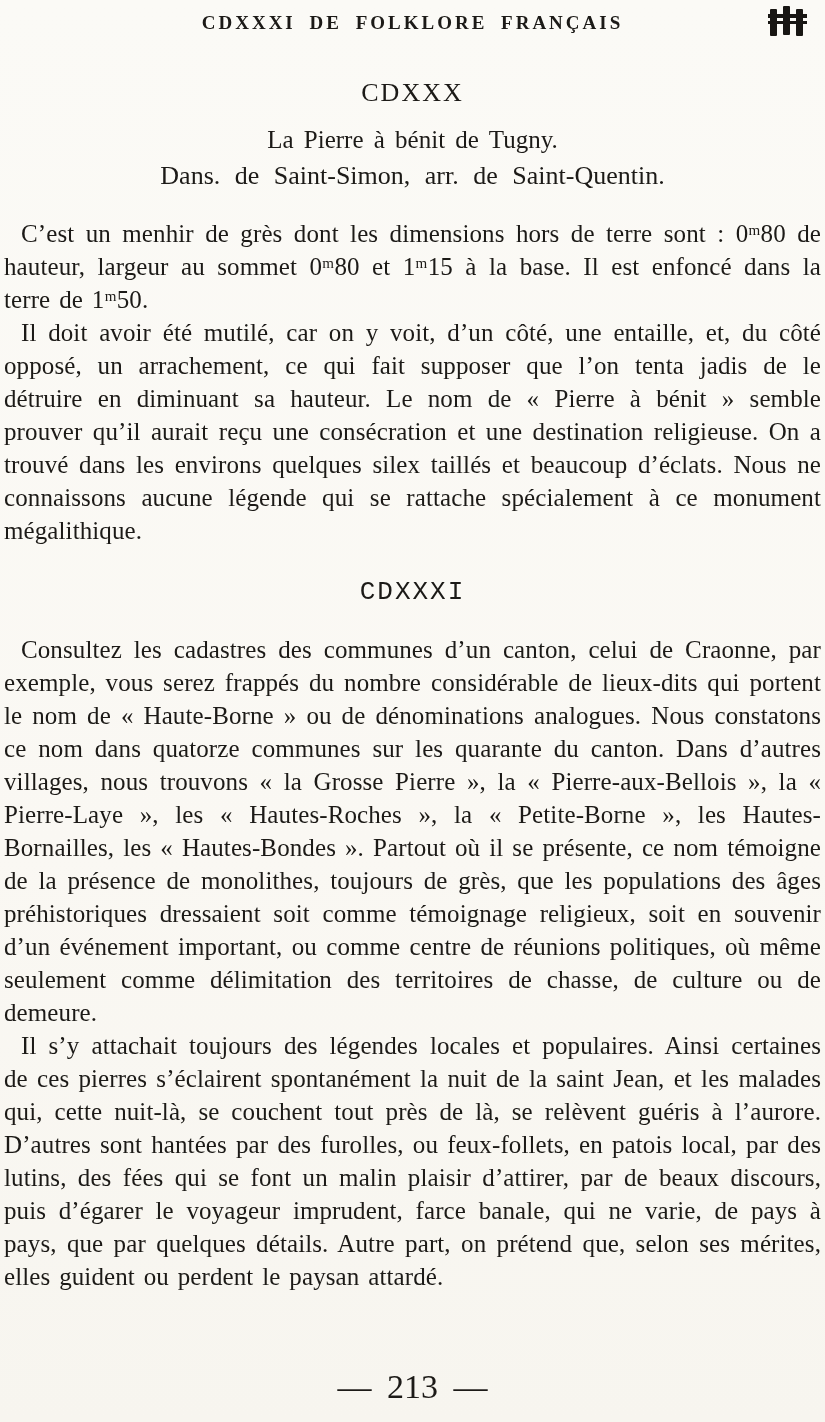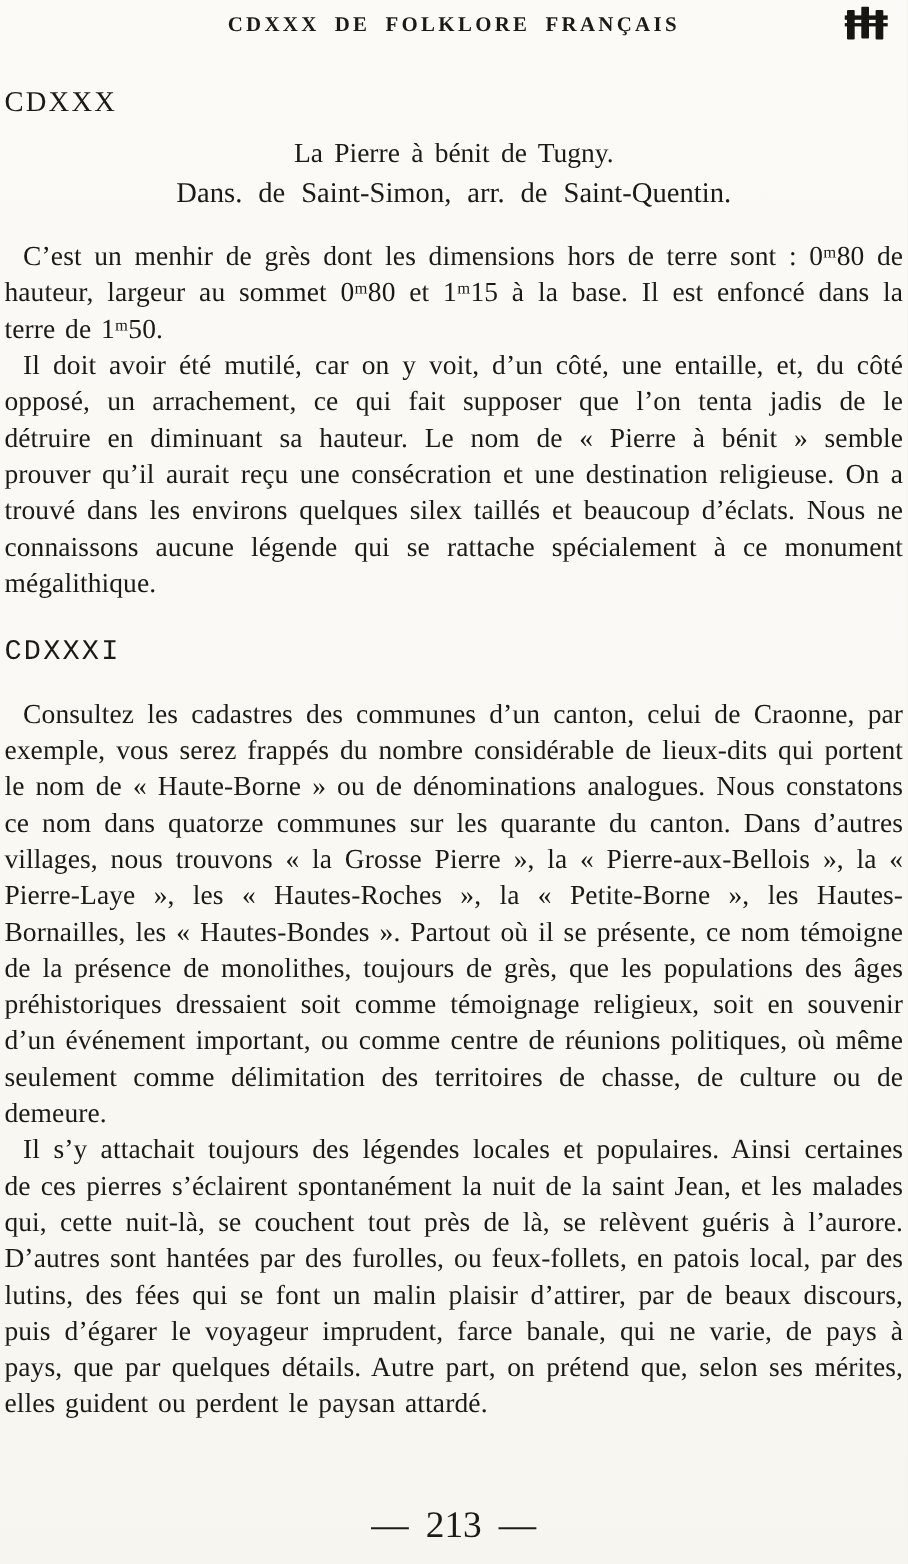--- a/index.html
+++ b/index.html
@@ -38,21 +38,21 @@
     word-spacing: 6px;
   }
   .stamp {
     position: absolute;
     right: 12px;
     top: -2px;
     line-height: 0;
   }
   .sec-num {
     margin: 36px 0 0 0;
-    text-align: left;
+    text-align: center;
     font-size: 26px;
     font-weight: 400;
     letter-spacing: 2px;
   }
   .sec-num.second {
     margin-top: 30px;
     font-family: Liberation Mono, monospace;
   }
   .sec-title {
     margin: 18px 0 0 0;
@@ -87,21 +87,21 @@
     padding-bottom: 2px;
     flex: 0 0 auto;
   }
 </style>
 </head>
 <body>
 
 <div class="page">
 
   <header class="running-head">
-    <span class="head-title">CDXXX DE FOLKLORE FRANÇAIS</span>
+    <span class="head-title">CDXXXI DE FOLKLORE FRANÇAIS</span>
     <span class="stamp">
       <svg width="42" height="32" viewBox="0 0 42 32" aria-hidden="true">
         <g fill="#181613">
           <rect x="3" y="3" width="7" height="27" rx="1"></rect>
           <rect x="16" y="0" width="7" height="29" rx="1"></rect>
           <rect x="29" y="3" width="7" height="27" rx="1"></rect>
           <rect x="1" y="8" width="39" height="4"></rect>
           <rect x="1" y="15" width="39" height="3"></rect>
         </g>
       </svg>

